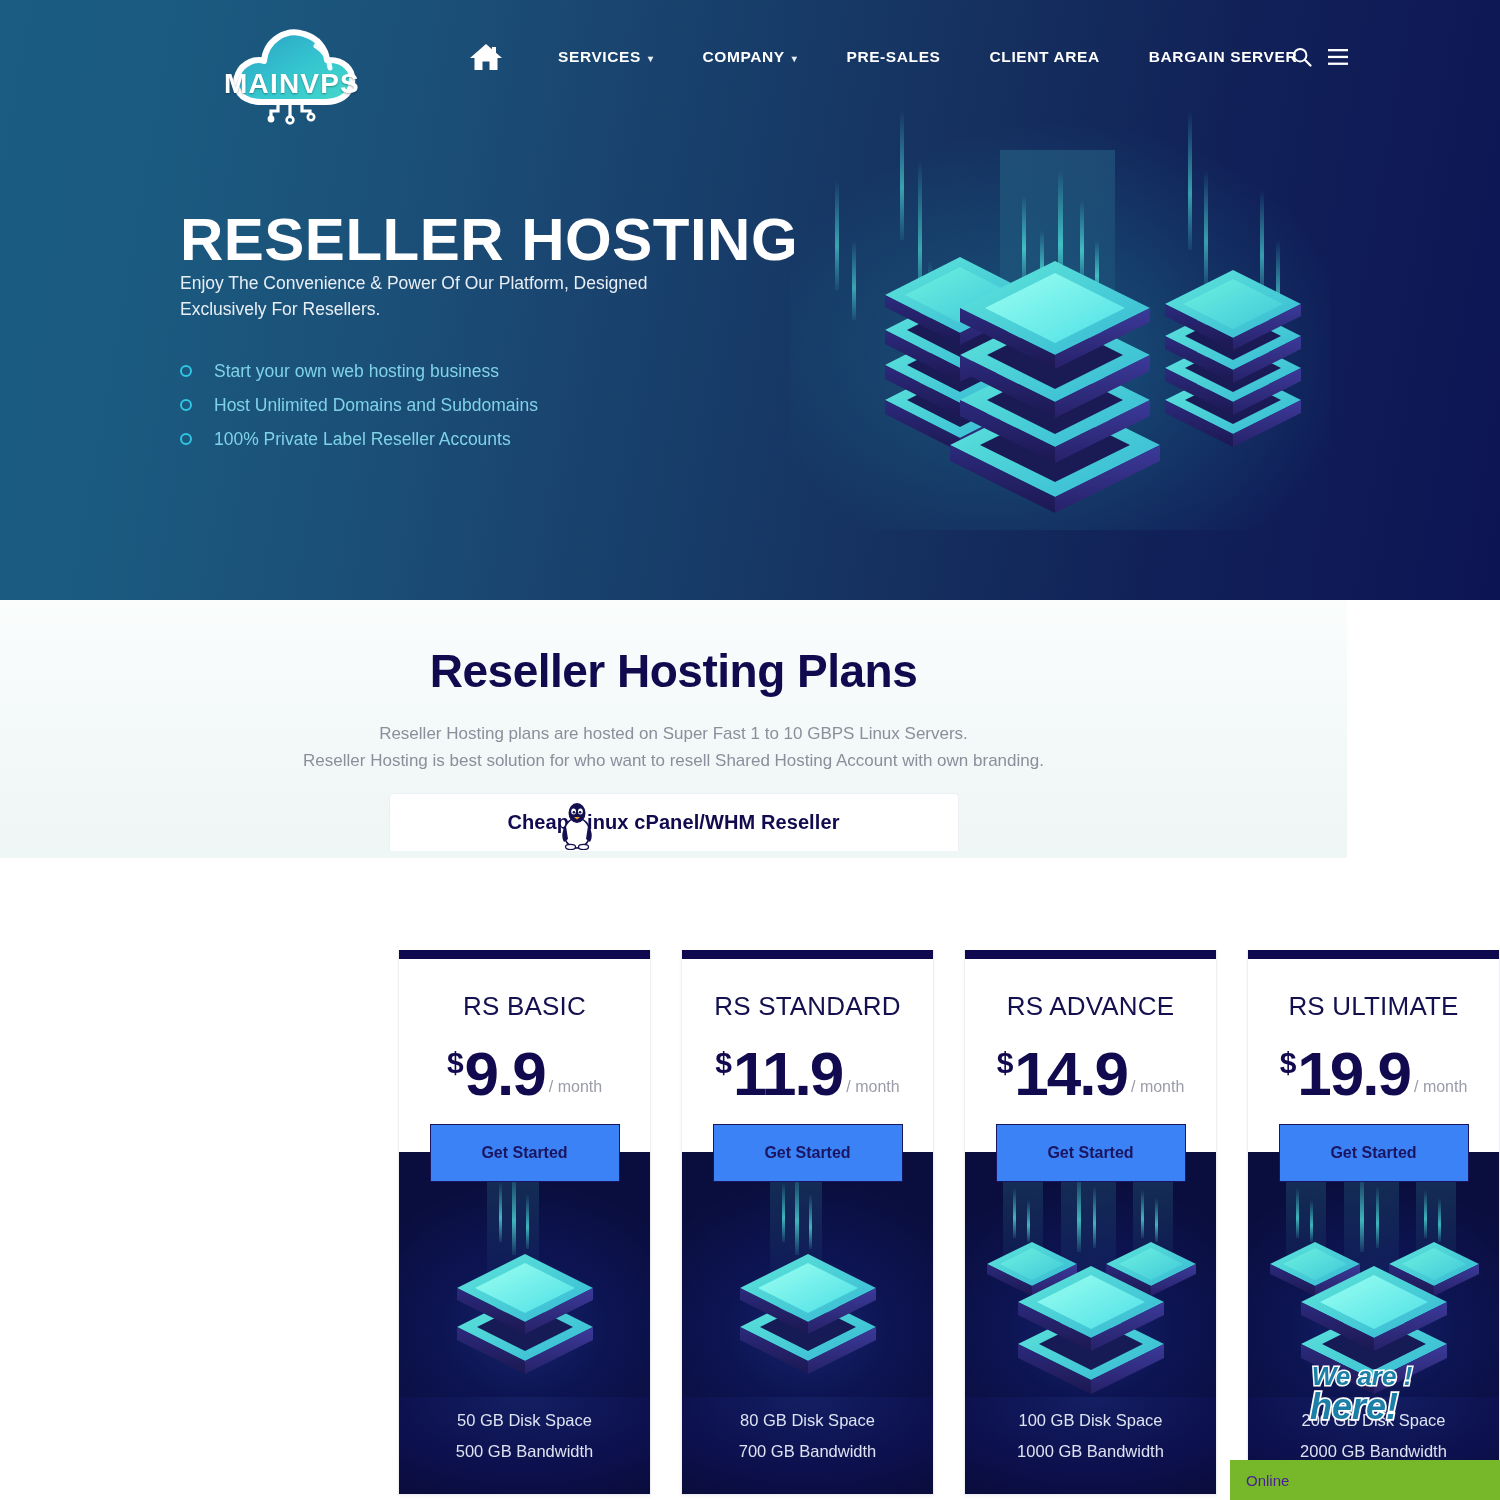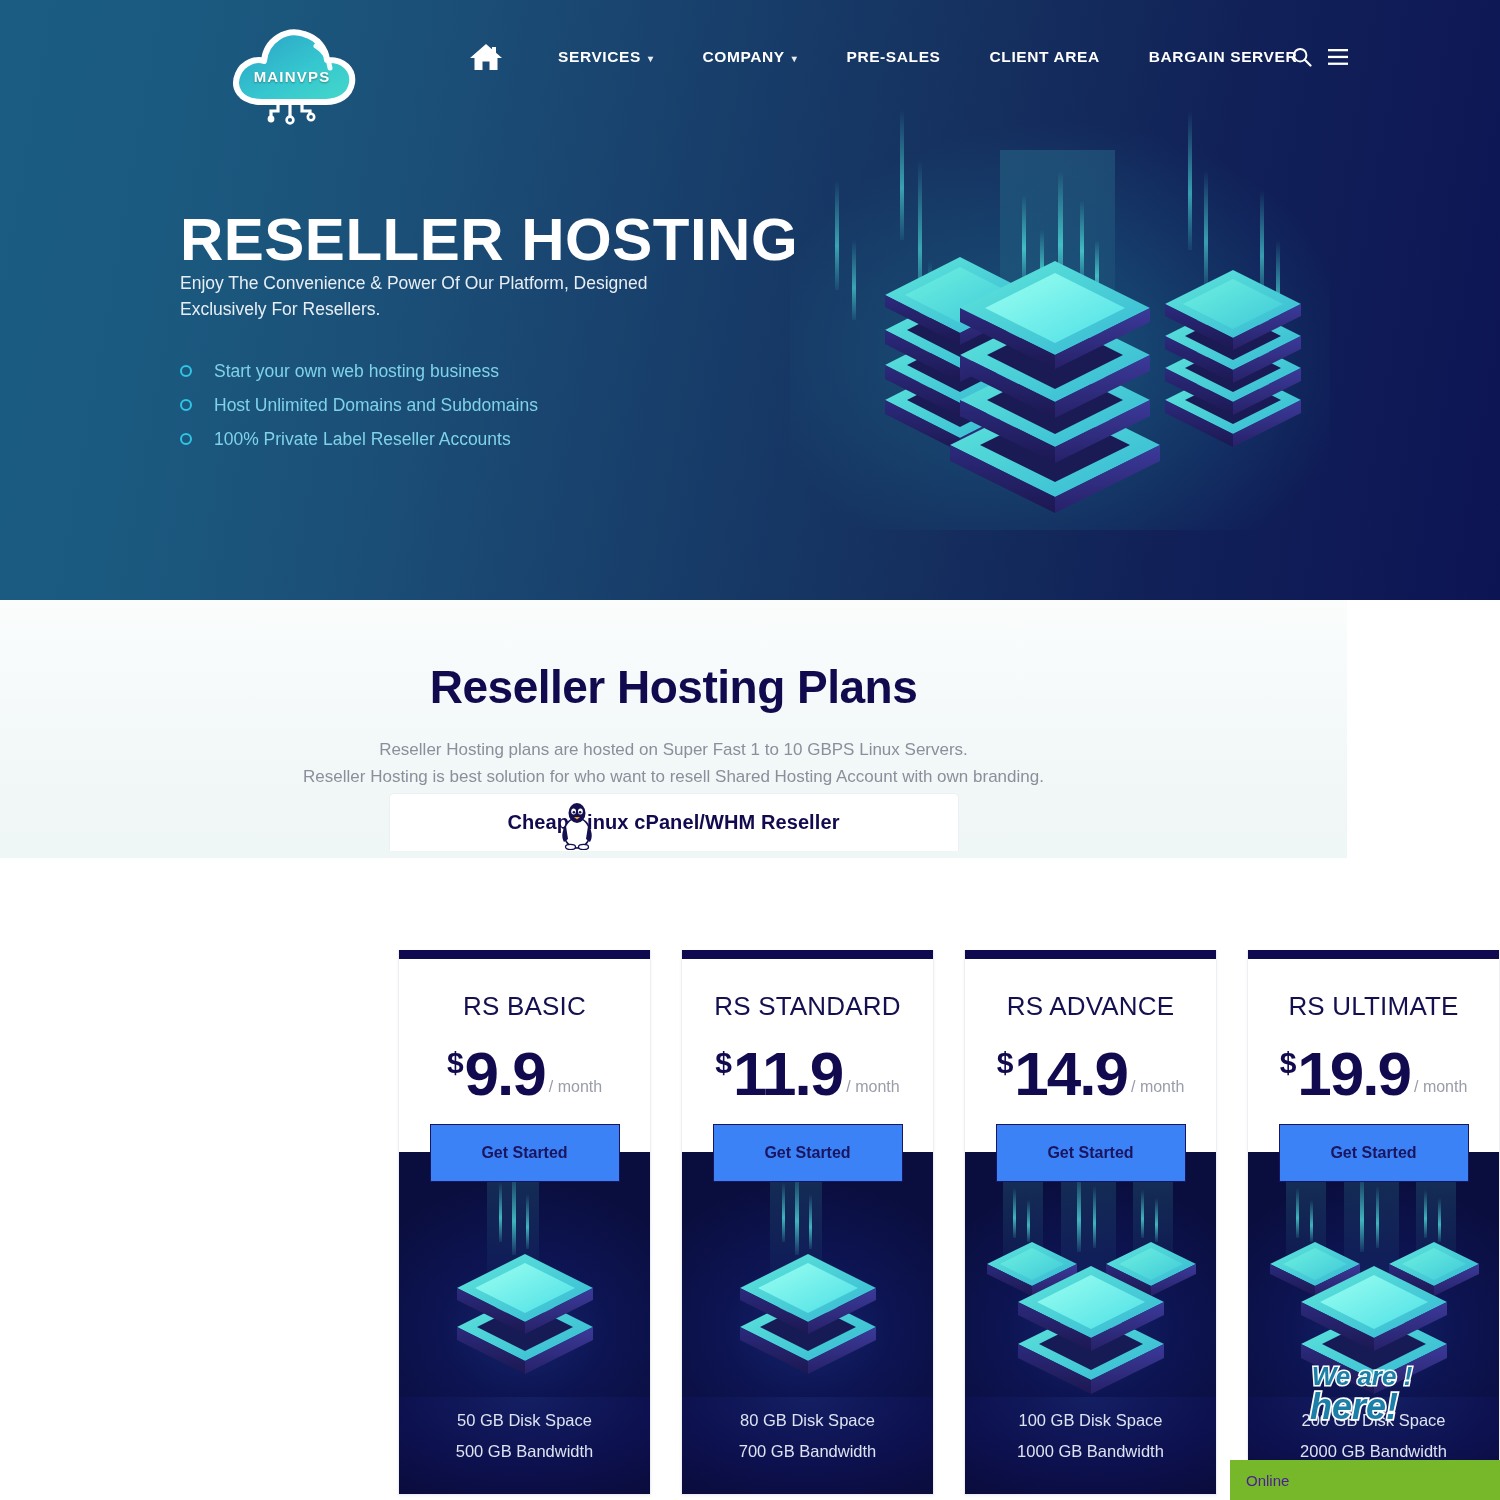--- a/index.html
+++ b/index.html
@@ -29,21 +29,21 @@
     display:flex; align-items:flex-start; z-index:5;
   }
   .logo-wrap {
     position:absolute; left:224px; top:18px;
     width:136px; height:112px;
   }
   .logo-text {
     position:absolute; left:0; top:50px; width:136px;
     text-align:center;
     font-family:"Liberation Sans", sans-serif;
-    font-weight:700; font-size:15px; letter-spacing:1.2px;
+    font-weight:700; font-size:28px; letter-spacing:1.2px;
     color:#ffffff;
     text-shadow:0 1px 2px rgba(0,0,0,.35);
   }
 
   .nav {
     position:absolute; left:455px; top:42px;
     display:flex; align-items:center; gap:5px;
   }
   .nav-item {
     color:#ffffff;
@@ -80,21 +80,21 @@
   .bullet-ring {
     width:12px; height:12px; border-radius:50%;
     border:2px solid #2fc5e3; flex:0 0 auto;
     position:relative; top:0px;
   }
 
   
   .plans {
     position:relative; width:1347px;
     background:linear-gradient(180deg,#fbfdfd 0%,#f3f8f8 55%,#eff6f6 100%);
-    padding-top:56px; height:258px;
+    padding-top:40px; height:258px;
   }
   .plans-title {
     text-align:center;
     font-size:46px; font-weight:800; color:#120a4f;
     letter-spacing:-.5px;
     margin-top:4px;
   }
   .plans-desc {
     text-align:center; margin-top:22px;
     font-size:17px; line-height:1.6; color:#8a8f9c; font-weight:400;

